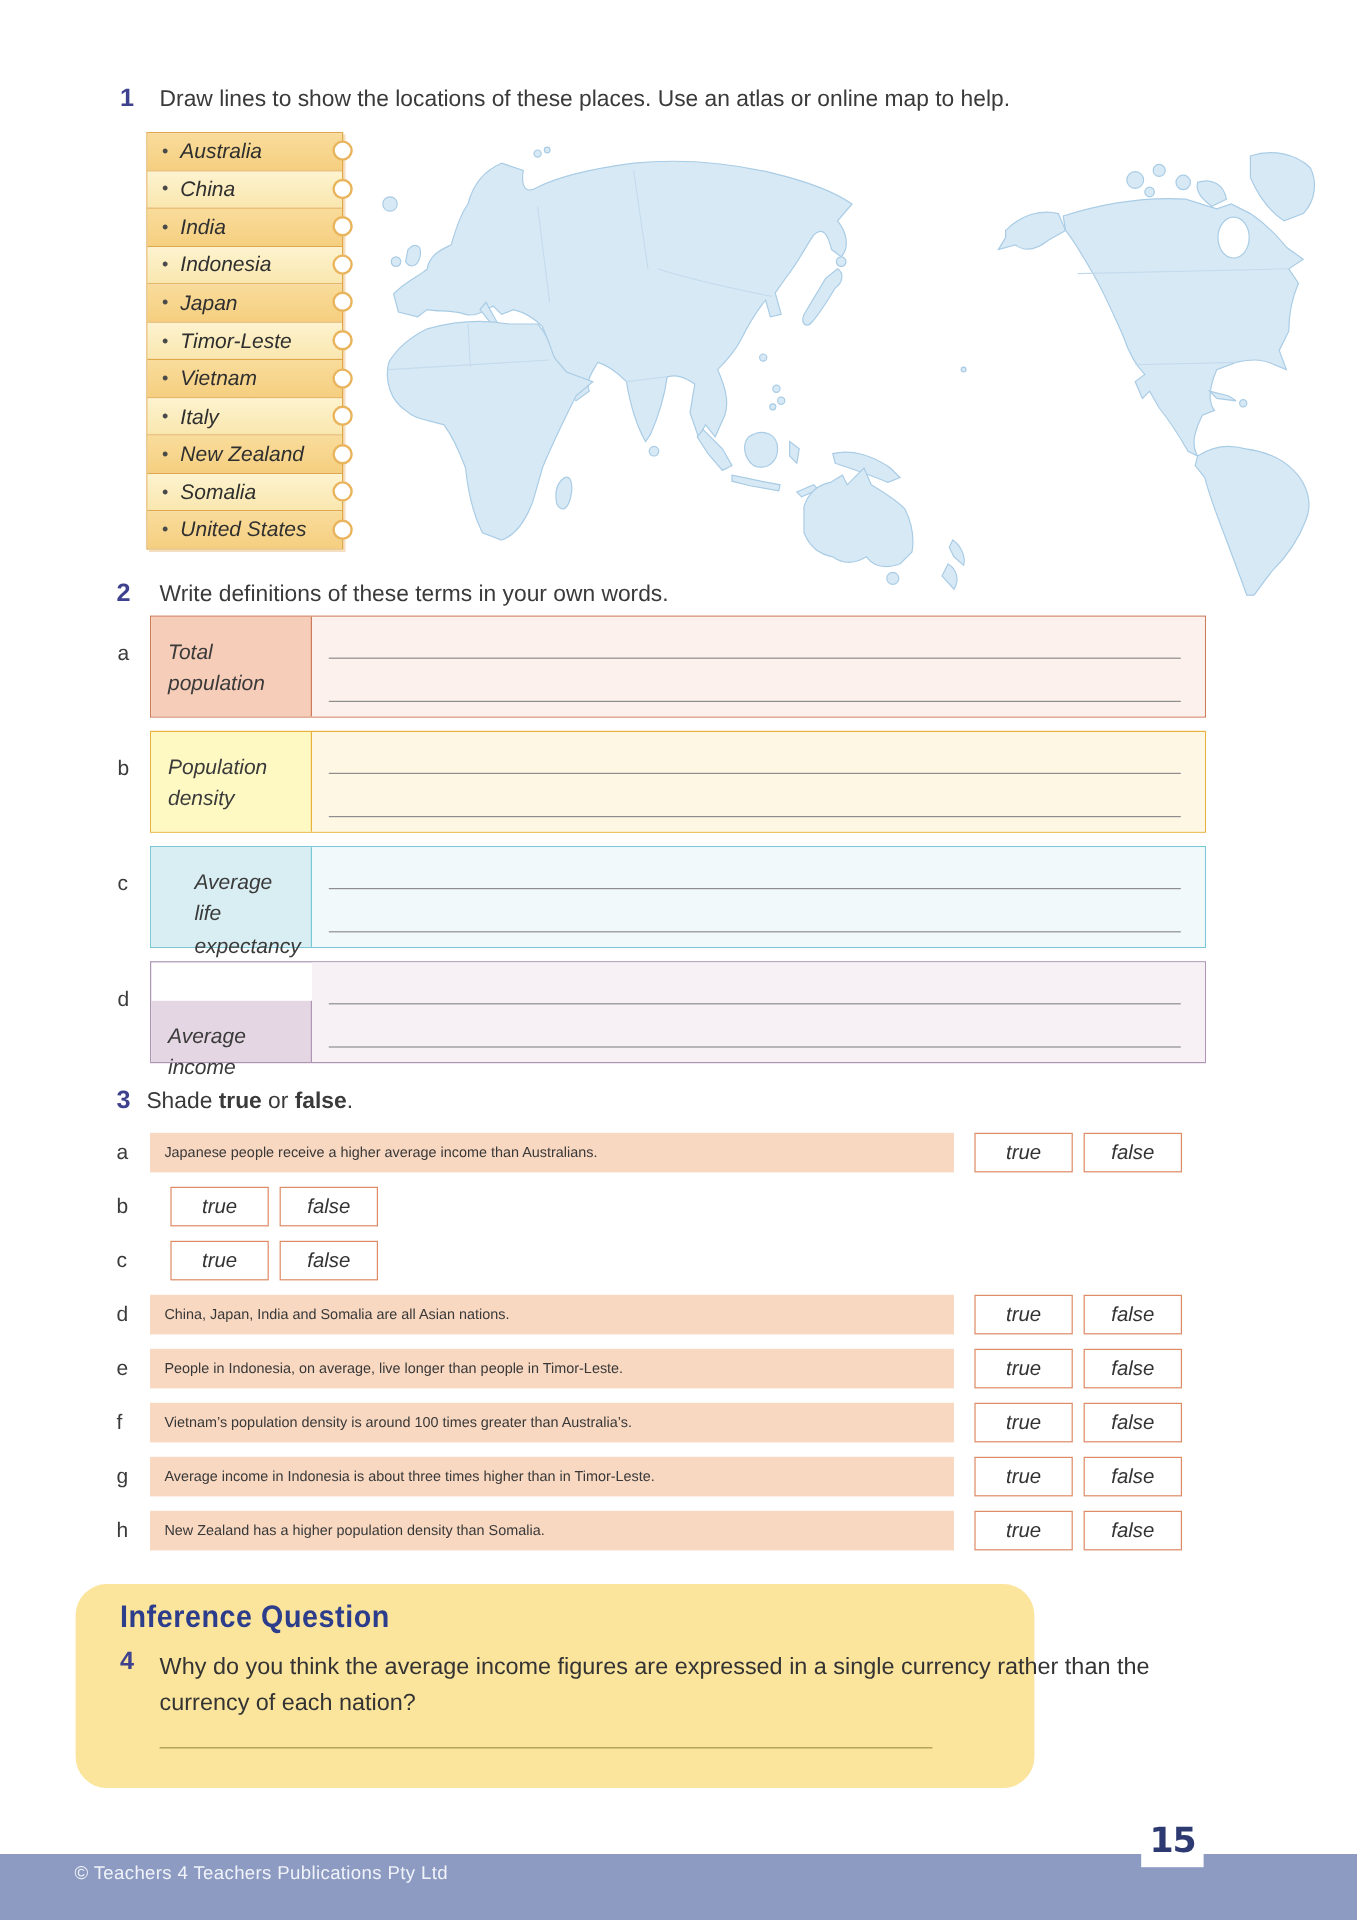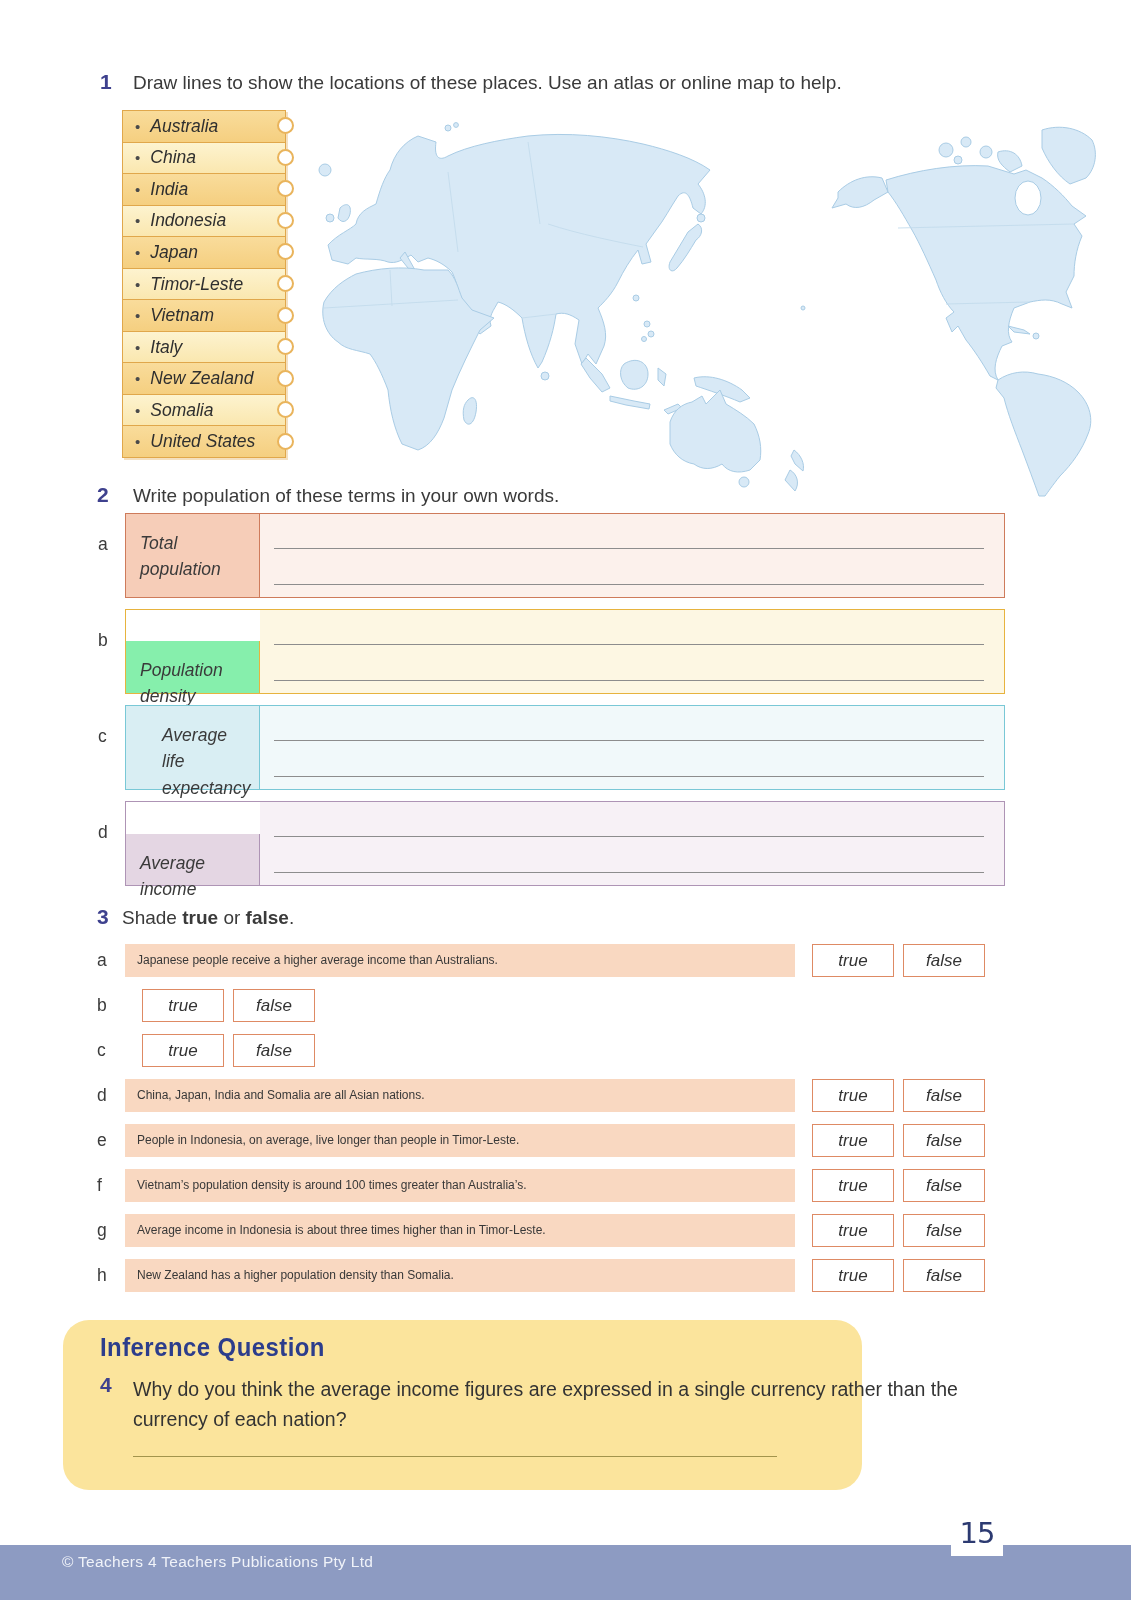--- a/index.html
+++ b/index.html
@@ -26,21 +26,21 @@
 
   
   .term-box{position:absolute;left:125px;width:880px;height:85px;display:flex;box-sizing:border-box;}
   .term-box .qletter{position:absolute;left:-28px;top:20px;font-size:17.5px;color:#3b3b3b;}
   .term-label{width:134px;flex:0 0 134px;box-sizing:border-box;padding:16px 10px 0 14px;
               font-style:italic;font-size:17.5px;line-height:1.5;color:#3a3a3a;}
   .term-body{position:relative;flex:1;}
   .wline{position:absolute;left:14px;right:20px;border-bottom:1.4px solid #8d8d8d;}
   .wline.l1{top:34px;} .wline.l2{top:70px;}
   .c-a{border:1.6px solid #ce7b5b;} .c-a .term-label{background:#f6cdb8;border-right:1.6px solid #ce7b5b;} .c-a .term-body{background:#fcf1ec;}
-  .c-b{border:1.6px solid #e7b33e;} .c-b .term-label{background:#86efac;border-right:1.6px solid #e7b33e;margin-top:31px;} .c-b .term-body{background:#fdf7e3;}
+  .c-b{border:1.6px solid #e7b33e;} .c-b .term-label{background:#fef9c3;border-right:1.6px solid #e7b33e;} .c-b .term-body{background:#fdf7e3;}
   .c-c{border:1.6px solid #79c8d6;} .c-c .term-label{background:#d9eef3;border-right:1.6px solid #79c8d6;padding-left:36px;} .c-c .term-body{background:#f1f9fa;}
   .c-d{border:1.6px solid #ae94b5;} .c-d .term-label{background:#e4d6e3;border-right:1.6px solid #ae94b5;margin-top:32px;} .c-d .term-body{background:#f7f1f6;}
 
   
   .tf-row{position:absolute;left:97px;width:888px;height:33px;display:flex;align-items:center;}
   .tf-row .qletter{width:28px;flex:0 0 28px;font-size:17.5px;color:#3b3b3b;position:static;}
   .stmt{width:670px;flex:0 0 670px;height:33px;line-height:33px;background:#f9d8c1;
         padding-left:12px;box-sizing:border-box;font-size:12px;color:#383838;
         white-space:nowrap;overflow:hidden;}
   .tf-btn{width:82px;flex:0 0 82px;height:33px;line-height:31px;box-sizing:border-box;
@@ -55,21 +55,21 @@
             transform:scaleX(.92);transform-origin:left;letter-spacing:.5px;}
   .inf-num{position:absolute;left:37px;top:53px;font-size:21px;font-weight:600;color:#3e418e;}
   .inf-q{position:absolute;left:70px;top:54px;width:840px;font-size:19.5px;line-height:1.55;color:#333;}
   .inf-line{position:absolute;left:70px;right:85px;top:136px;border-bottom:1.6px solid #a2944c;}
 
   
   .footer-bar{position:absolute;left:0;top:1545px;width:1131px;height:55px;background:#8d9bc2;}
   .copyright{position:absolute;left:62px;top:8px;font-size:15.5px;color:#f0f3f9;letter-spacing:.3px;}
   .page-tab{position:absolute;left:951px;top:-34px;width:52px;height:45px;background:#ffffff;
             text-align:center;}
-  .page-num{font-family:"DejaVu Sans",sans-serif;font-weight:400;font-size:29px;color:#2c3a71;
+  .page-num{font-family:"DejaVu Sans",sans-serif;font-weight:700;font-size:29px;color:#2c3a71;
             line-height:44px;letter-spacing:-1px;}
 
   svg .land{fill:#d8e9f6;stroke:#a9cce5;stroke-width:1;}
   svg .border-line{fill:none;stroke:#c3dbec;stroke-width:.9;}
 </style>
 </head>
 <body>
 
 <div class="page">
 
@@ -198,21 +198,21 @@
         <span class="dot"></span>
       </div>
     <div class="place-row dark">
         <span class="bullet">•</span>
         <span class="place-label">United States</span>
         <span class="dot"></span>
       </div>
   </div>
 
   <span class="qnum" style="left:97px;top:483px;">2</span>
-  <span class="qtext" style="left:133px;top:485px;">Write population of these terms in your own words.</span>
+  <span class="qtext" style="left:133px;top:485px;">Write definitions of these terms in your own words.</span>
 
   <div class="term-box c-a" style="top:513px;">
     <span class="qletter">a</span>
     <div class="term-label">Total population</div>
     <div class="term-body">
       <div class="wline l1"></div>
       <div class="wline l2"></div>
     </div>
   </div>
   <div class="term-box c-b" style="top:609px;">

